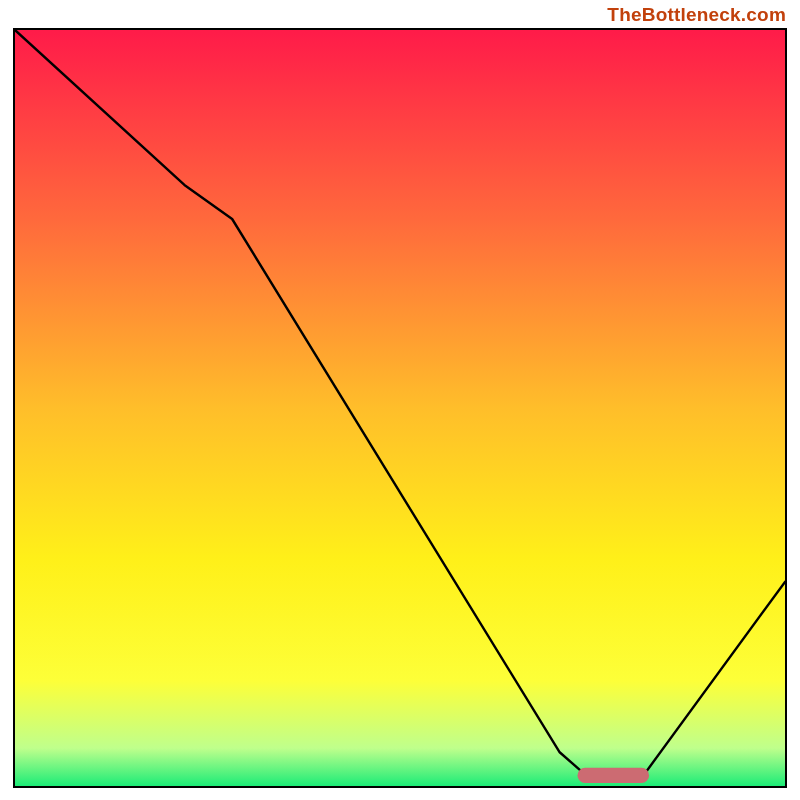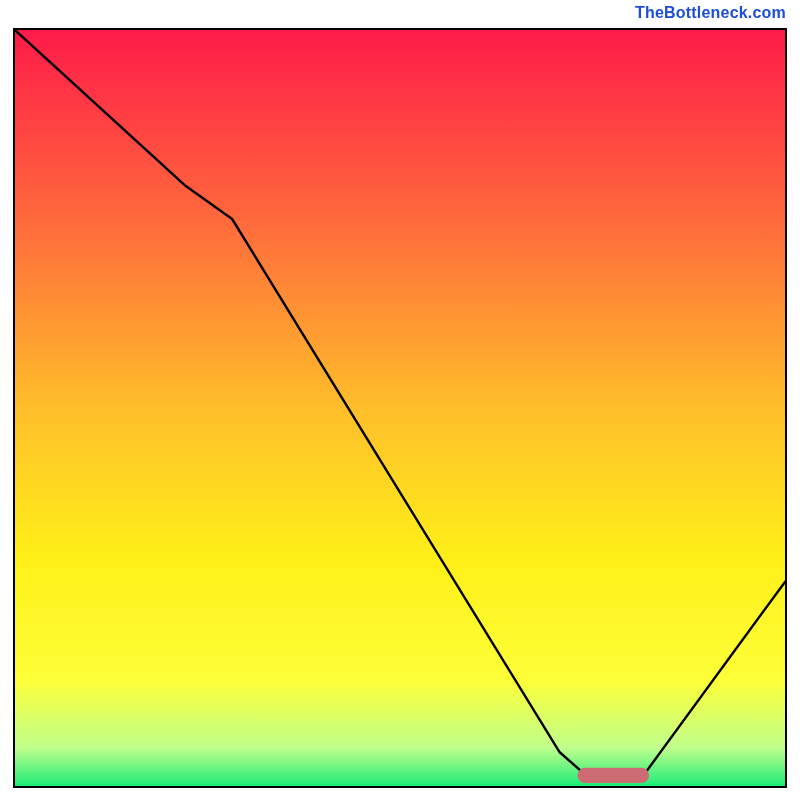--- a/index.html
+++ b/index.html
@@ -17,23 +17,23 @@
     width: 774px;
     height: 760px;
     box-sizing: border-box;
     border: 2px solid #000;
   }
   .attribution {
     position: absolute;
     top: 4px;
     right: 14px;
     font-family: Arial, Helvetica, sans-serif;
-    font-size: 16px;
+    font-size: 19px;
     font-weight: 600;
-    color: #1d4ed8;
+    color: #c2410c;
     letter-spacing: 0.2px;
   }
   svg.inner {
     position: absolute;
     left: 0;
     top: 0;
     width: 100%;
     height: 100%;
   }
 </style>

